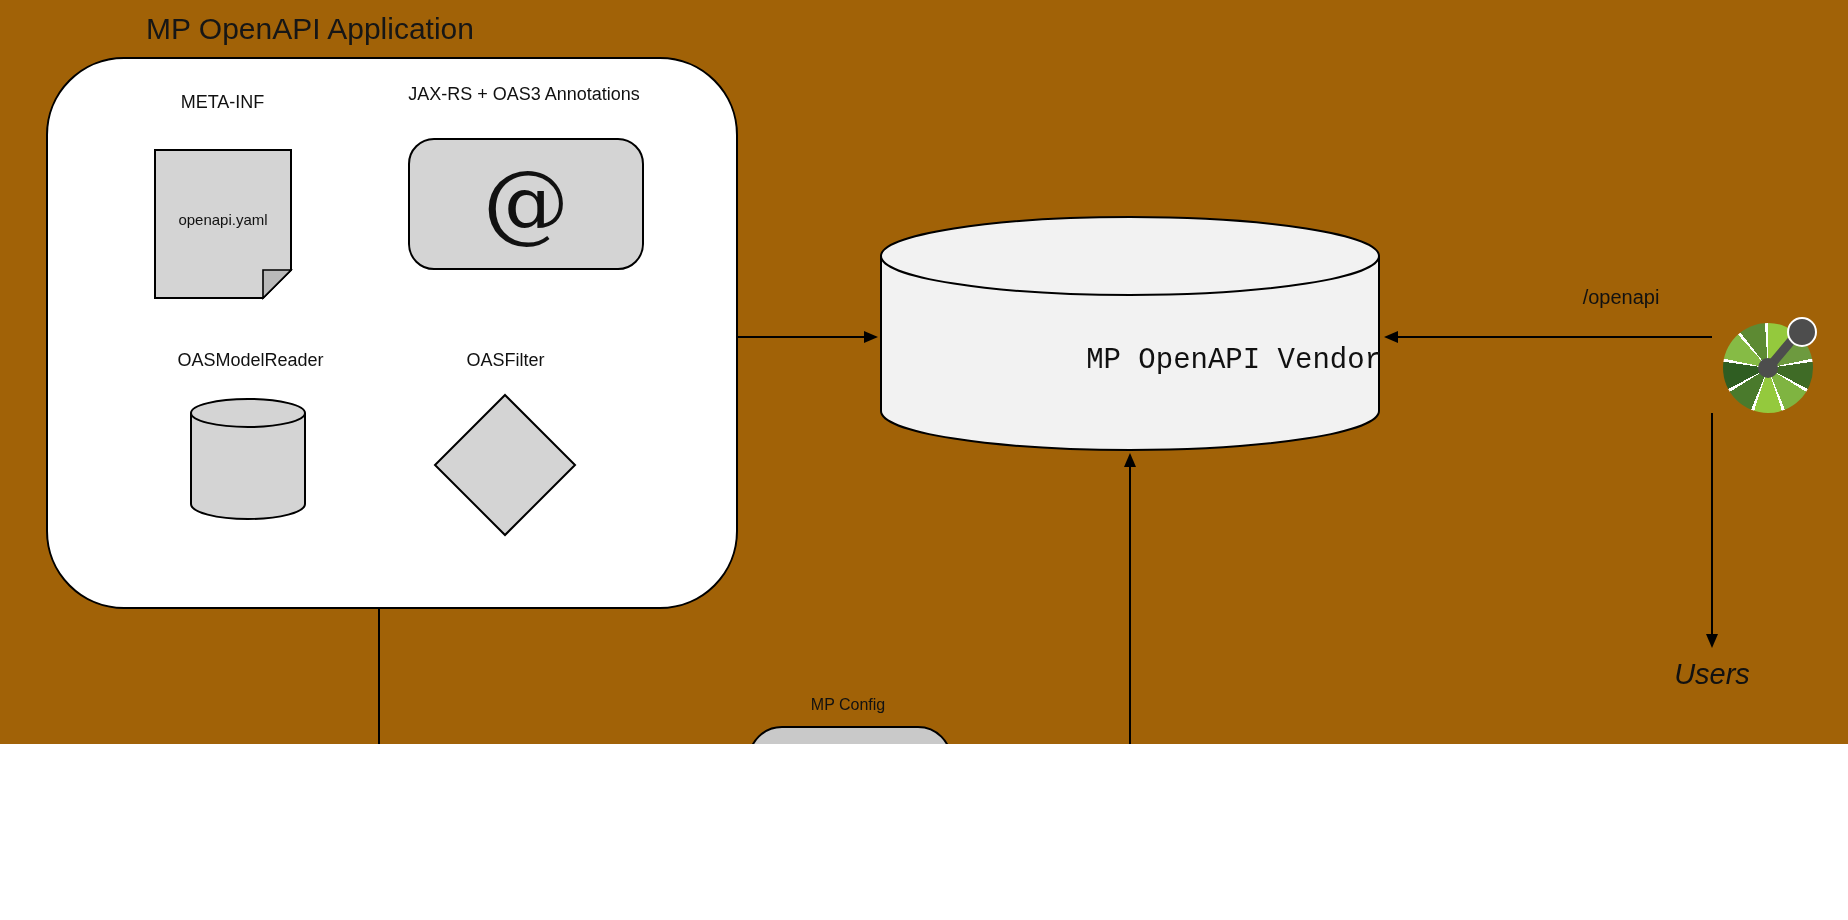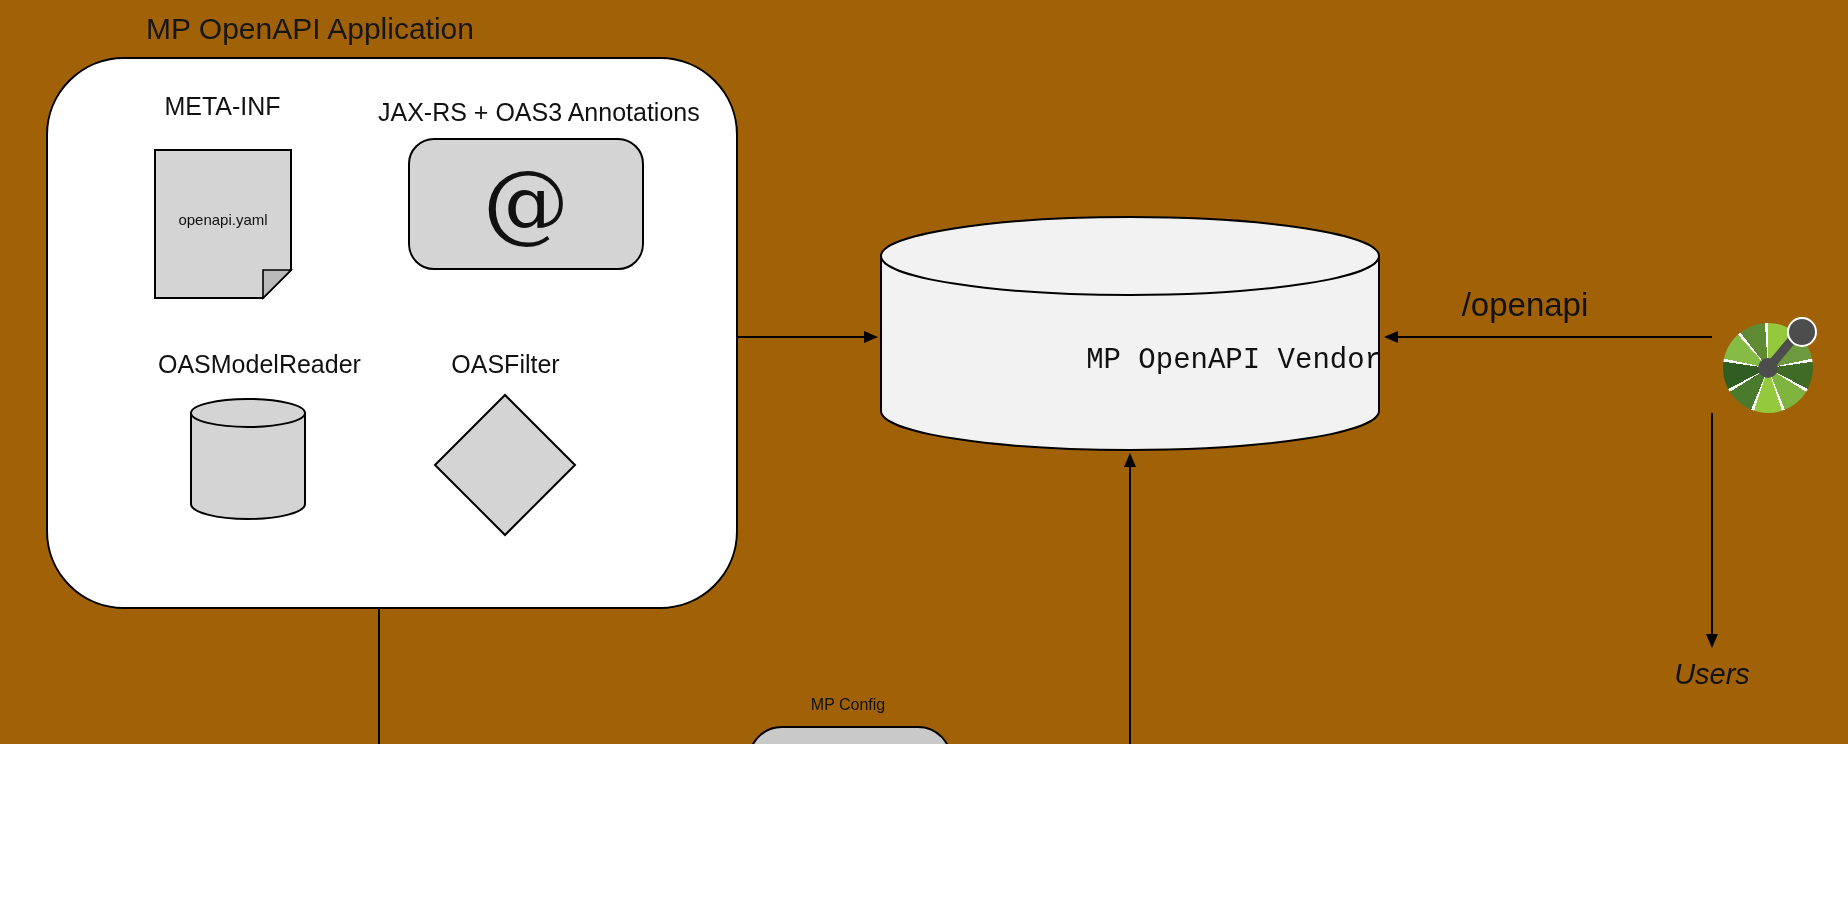--- a/index.html
+++ b/index.html
@@ -8,43 +8,43 @@
   .abs{position:absolute;}
   .lbl{text-align:center;white-space:nowrap;}
 
   
   .diagram-title{left:146px;top:12px;font-size:30px;color:#161616;}
 
   
   .app-box{left:46px;top:57px;width:688px;height:548px;border:2px solid #000;
            border-radius:78px;background:#fff;z-index:2;}
 
-  .node-label{font-size:25px;color:#111;z-index:3;}
+  .node-label{font-size:18px;color:#111;z-index:3;}
 
   .meta-inf-label{left:150px;top:92px;width:145px;}
-  .jaxrs-label{left:378px;top:98px;width:292px;}
+  .jaxrs-label{left:378px;top:84px;width:292px;}
   .reader-label{left:158px;top:350px;width:185px;}
   .filter-label{left:418px;top:350px;width:175px;}
 
   .doc-wrap{left:152px;top:147px;width:142px;height:154px;z-index:3;}
   .doc-text{left:0;top:64px;width:142px;font-size:15px;text-align:center;}
 
   .at-box{left:408px;top:138px;width:232px;height:128px;background:#d4d4d4;border:2px solid #000;
           border-radius:26px;display:flex;align-items:center;justify-content:center;z-index:3;}
   .at-glyph{font-family:"DejaVu Serif",serif;font-size:86px;line-height:1;color:#111;transform:translateY(-2px);}
 
   .cyl-wrap{left:188px;top:396px;width:120px;height:126px;z-index:3;}
   .diamond-wrap{left:432px;top:392px;width:146px;height:146px;z-index:3;}
 
   
   .vendor-wrap{left:878px;top:214px;width:504px;height:238px;z-index:2;}
   .vendor-label{left:878px;top:344px;width:504px;font-size:29px;text-align:right;z-index:3;font-family:Liberation Mono, monospace;}
 
   
-  .endpoint-label{left:1440px;top:286px;width:170px;font-size:33px;}
+  .endpoint-label{left:1536px;top:286px;width:170px;font-size:20px;}
   .users-label{left:1662px;top:658px;width:100px;font-size:29px;font-style:italic;}
 
   
   .oa-logo{left:1723px;top:323px;width:90px;height:90px;z-index:3;}
   .oa-wheel{position:absolute;left:0;top:0;width:90px;height:90px;border-radius:50%;
     background:conic-gradient(
       #94c93d 0deg 38deg, #ffffff 38deg 42deg,
       #6d9a3f 42deg 78deg, #ffffff 78deg 82deg,
       #3f6b26 82deg 118deg, #ffffff 118deg 122deg,
       #7fb441 122deg 158deg, #ffffff 158deg 162deg,

